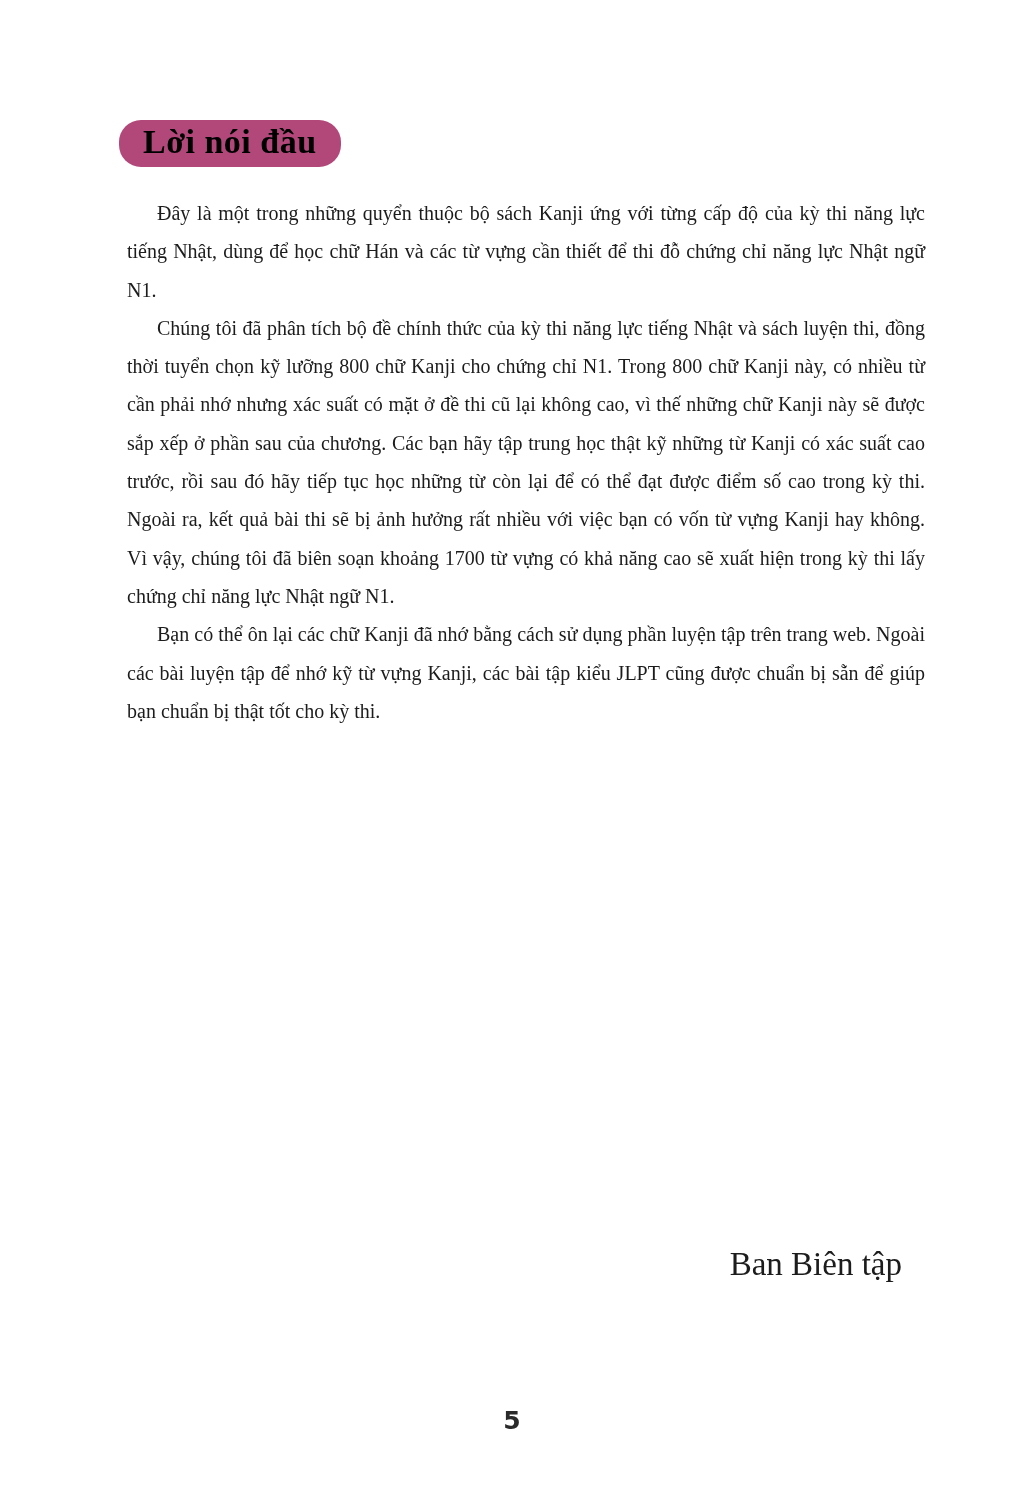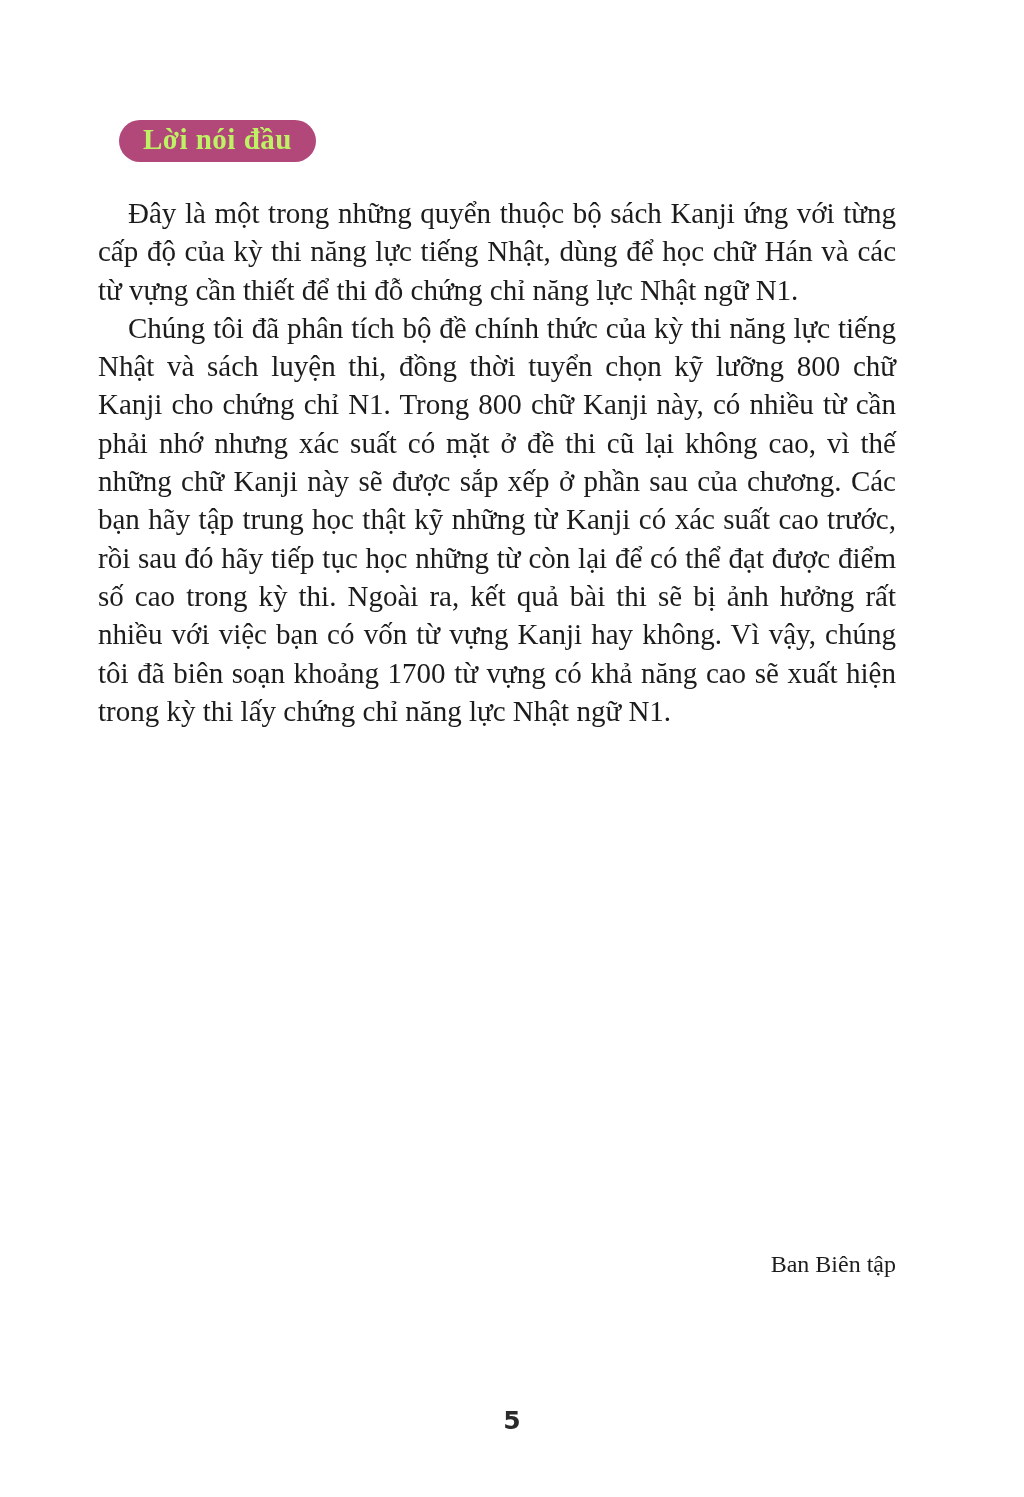--- a/index.html
+++ b/index.html
@@ -18,48 +18,48 @@
   .page {
     position: absolute;
     inset: 0;
     background: #ffffff;
   }
   .badge {
     position: absolute;
     left: 119px;
     top: 120px;
     background: #b2487a;
-    color: #bef264;
+    color: #000000;
     border-radius: 22px;
     padding: 3px 24px 6px 24px;
-    font-size: 29px;
+    font-size: 34px;
     font-weight: bold;
     letter-spacing: 0.5px;
     white-space: nowrap;
   }
   .body-text {
     position: absolute;
-    left: 98px;
+    left: 127px;
     top: 194px;
     width: 798px;
-    font-size: 29px;
+    font-size: 20px;
     line-height: 38.3px;
     text-align: justify;
   }
   .body-text p {
     margin: 0;
     padding: 0;
     text-indent: 30px;
   }
   .signature {
     position: absolute;
     top: 1245px;
-    right: 128px;
+    right: 122px;
     text-align: right;
-    font-size: 24px;
+    font-size: 33px;
     line-height: 38px;
   }
   .page-number {
     position: absolute;
     top: 1406px;
     left: 0;
     width: 100%;
     text-align: center;
     font-family: "DejaVu Sans", sans-serif;
     font-weight: bold;
@@ -72,20 +72,21 @@
 
 <div class="page">
 
   <div class="badge">
     <span>Lời nói đầu</span>
   </div>
 
   <div class="body-text">
     <p>Đây là một trong những quyển thuộc bộ sách Kanji ứng với từng cấp độ của kỳ thi năng lực tiếng Nhật, dùng để học chữ Hán và các từ vựng cần thiết để thi đỗ chứng chỉ năng lực Nhật ngữ N1.</p>
     <p>Chúng tôi đã phân tích bộ đề chính thức của kỳ thi năng lực tiếng Nhật và sách luyện thi, đồng thời tuyển chọn kỹ lưỡng 800 chữ Kanji cho chứng chỉ N1. Trong 800 chữ Kanji này, có nhiều từ cần phải nhớ nhưng xác suất có mặt ở đề thi cũ lại không cao, vì thế những chữ Kanji này sẽ được sắp xếp ở phần sau của chương. Các bạn hãy tập trung học thật kỹ những từ Kanji có xác suất cao trước, rồi sau đó hãy tiếp tục học những từ còn lại để có thể đạt được điểm số cao trong kỳ thi. Ngoài ra, kết quả bài thi sẽ bị ảnh hưởng rất nhiều với việc bạn có vốn từ vựng Kanji hay không. Vì vậy, chúng tôi đã biên soạn khoảng 1700 từ vựng có khả năng cao sẽ xuất hiện trong kỳ thi lấy chứng chỉ năng lực Nhật ngữ N1.</p>
+    <p>Bạn có thể ôn lại các chữ Kanji đã nhớ bằng cách sử dụng phần luyện tập trên trang web. Ngoài các bài luyện tập để nhớ kỹ từ vựng Kanji, các bài tập kiểu JLPT cũng được chuẩn bị sẵn để giúp bạn chuẩn bị thật tốt cho kỳ thi.</p>
   </div>
 
   <div class="signature">
     <div>Ban Biên tập</div>
   </div>
 
   <div class="page-number">5</div>
 
 </div>
 

